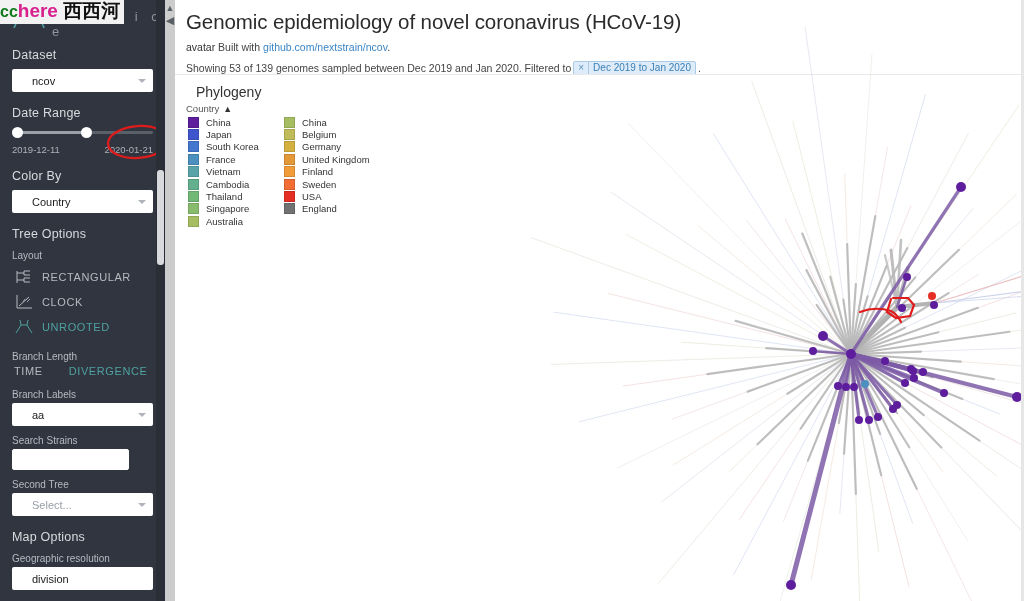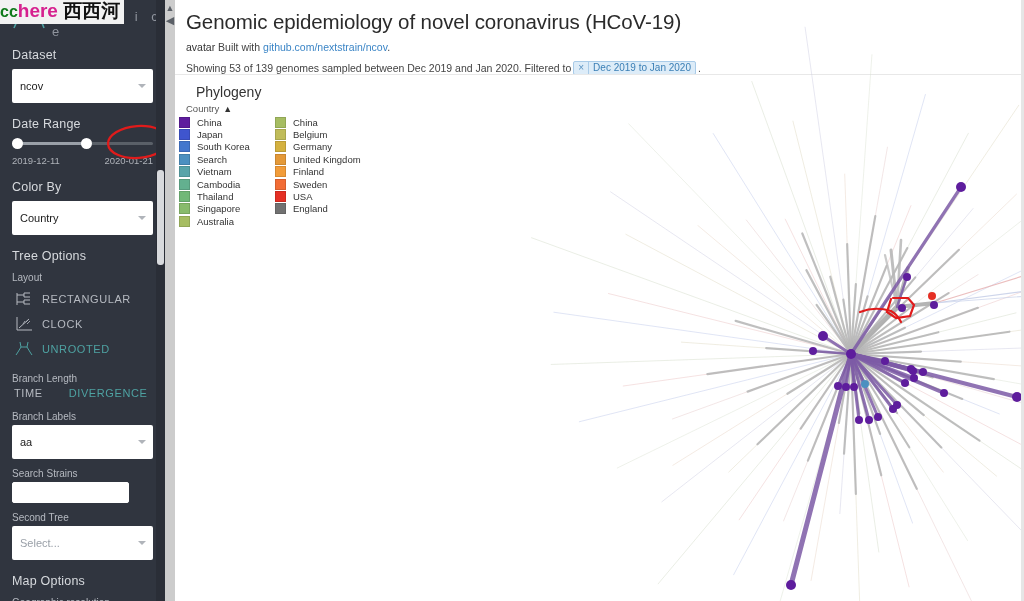--- a/index.html
+++ b/index.html
@@ -48,23 +48,23 @@
   .section-title {
     font-size: 12.5px; color: #d7dade; font-weight: normal;
     padding: 0 0 0 12px; margin-top: 14px; letter-spacing: .2px;
   }
   .field-label {
     font-size: 10px; color: #b6bac1; padding-left: 12px;
     margin-top: 9px; margin-bottom: 3px;
   }
   .select-box {
     position: relative;
-    margin: 2px 12px; height: 34px; background: #ffffff;
+    margin: 2px 12px; height: 23px; background: #ffffff;
     border-radius: 2px; display: flex; align-items: center;
-    padding: 0 8px; font-size: 11px; color: #1a1a1a;
+    padding: 0 20px; font-size: 11px; color: #1a1a1a;
   }
   .select-box.placeholder { color: #9aa0a8; }
   .select-caret {
     position: absolute; right: 7px; top: 50%; transform: translateY(-50%);
     width: 0; height: 0; border-left: 4px solid transparent;
     border-right: 4px solid transparent; border-top: 4px solid #b0b4ba;
   }
   .text-input {
     margin: 0 12px; height: 21px; width: 117px; background: #ffffff;
     border: 1px solid #ffffff; border-radius: 2px;
@@ -162,21 +162,21 @@
   .panel-title {
     padding: 9px 0 0 11px; font-size: 14px; color: #333333; margin-left: 10px;
   }
   .legend-head {
     padding: 3px 0 2px 11px; font-size: 9.5px; color: #555555;
     display: flex; align-items: center; gap: 4px;
   }
   .legend-caret { font-size: 9px; color: #333; }
   #legend {
     display: grid; grid-template-columns: 96px 96px;
-    padding-left: 4px; column-gap: 0; row-gap: 0;
+    padding-left: 13px; column-gap: 0; row-gap: 0;
   }
   .legend-item {
     display: flex; align-items: center; gap: 7px; height: 12.4px;
     font-size: 9.5px; color: #333333;
   }
   .swatch {
     width: 11px; height: 11px; flex: 0 0 11px;
     border: 1px solid rgba(0,0,0,0.12);
   }
 
@@ -352,21 +352,21 @@
         <div class="legend-item">
           <span class="swatch" style="background: rgb(67, 119, 205);"></span>
           <span>South Korea</span>
         </div>
         <div class="legend-item">
           <span class="swatch" style="background: rgb(212, 177, 63);"></span>
           <span>Germany</span>
         </div>
         <div class="legend-item">
           <span class="swatch" style="background: rgb(76, 144, 192);"></span>
-          <span>Search</span>
+          <span>France</span>
         </div>
         <div class="legend-item">
           <span class="swatch" style="background: rgb(228, 153, 56);"></span>
           <span>United Kingdom</span>
         </div>
         <div class="legend-item">
           <span class="swatch" style="background: rgb(89, 164, 169);"></span>
           <span>Vietnam</span>
         </div>
         <div class="legend-item">

